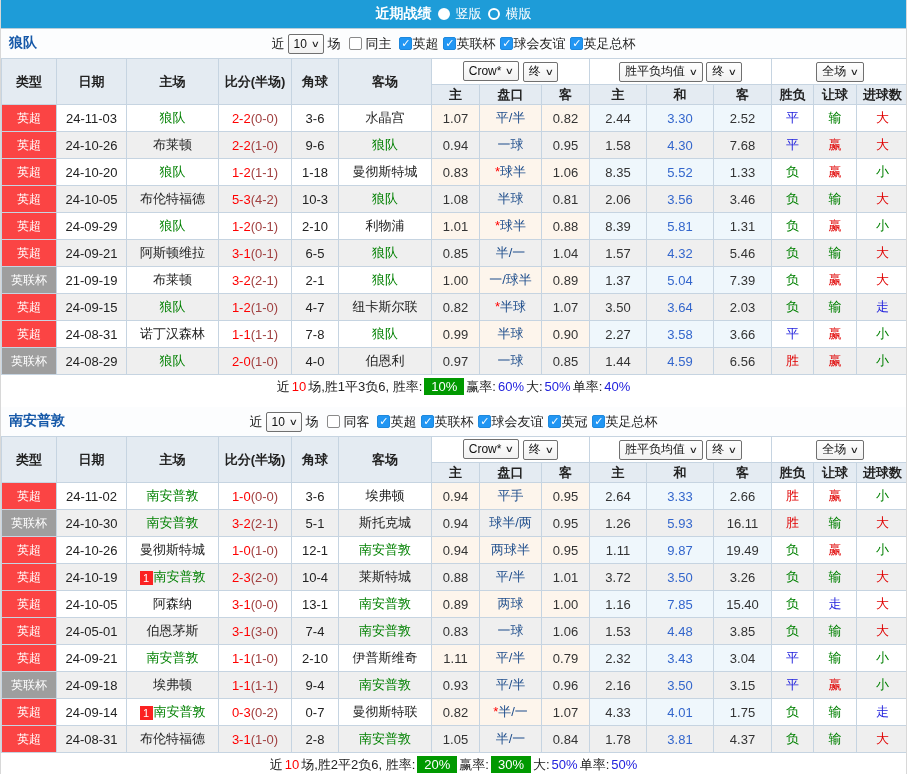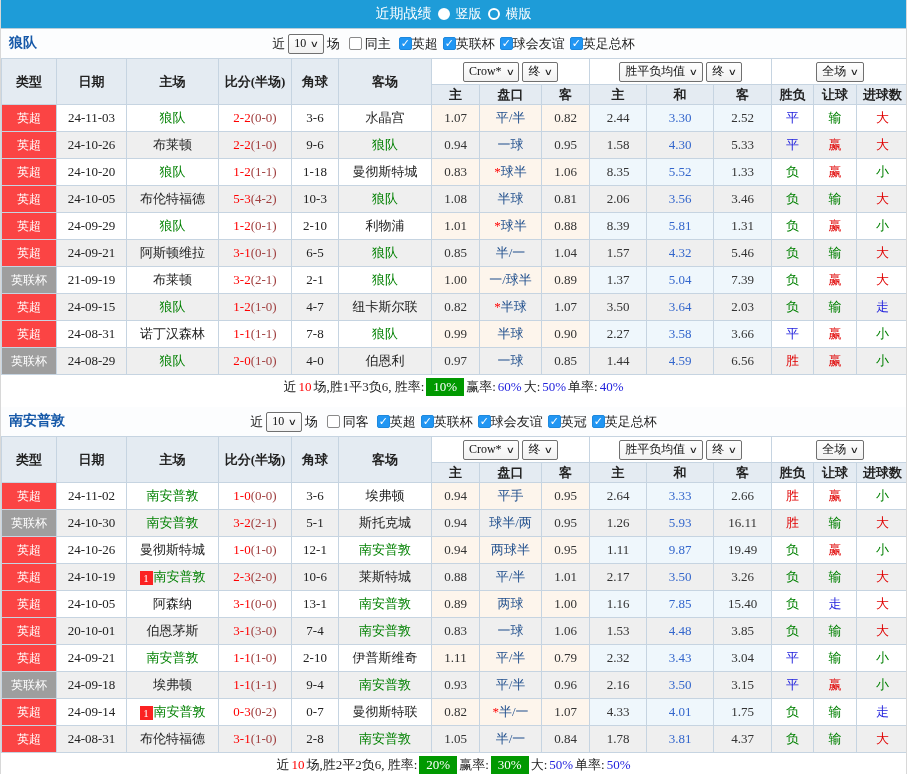--- a/index.html
+++ b/index.html
@@ -6,26 +6,26 @@
   html,body { background:#fff; }
   body {
     width:907px; font-family:"Liberation Sans","DejaVu Sans",sans-serif;
     font-size:13px; color:#222; border-left:1px solid #d8d8d8; border-right:1px solid #d8d8d8;
   }
   
   .topbar {
     height:29px; background:#1E9CD8; color:#fff; display:flex;
     align-items:center; justify-content:center; gap:6px; border-bottom:1px solid #b9cdd9;
   }
-  .topbar .title { font-weight:normal; font-size:14px; }
+  .topbar .title { font-weight:bold; font-size:14px; }
   .radio { width:12px; height:12px; border:2px solid #fff; border-radius:50%; display:inline-block; background:transparent; }
   .radio.on { background:#fff; }
   .topbar .rlabel { font-size:13px; }
   
-  .team-section { margin-bottom:9px;font-family:Liberation Serif, serif; }
+  .team-section { margin-bottom:9px; }
   .filter-row {
     position:relative; height:29px; display:flex; align-items:center; justify-content:center;
     gap:3px; background:#fcfdfe;
   }
   .team-name { position:absolute; left:8px; top:5px; font-weight:bold; font-size:14px; color:#1558A8; }
   .lbl { color:#222; }
   .sel {
     display:inline-flex; align-items:center; gap:5px; border:1px solid #707070; border-radius:2px;
     background:linear-gradient(#ffffff,#f1f1f1); padding:1px 5px; height:20px; font-size:12px; color:#111; cursor:default;
   }
@@ -196,21 +196,21 @@
     <td>24-10-26</td>
     <td><span class="team-dark">布莱顿</span></td>
     <td><span class="score-main">2-2</span><span class="score-half">(1-0)</span></td>
     <td>9-6</td>
     <td><span class="team-green">狼队</span></td>
     <td class="c-odds">0.94</td>
     <td class="c-hc"><span>一球</span></td>
     <td class="c-odds">0.95</td>
     <td class="c-avg">1.58</td>
     <td class="c-avg mid">4.30</td>
-    <td class="c-avg">5.33</td>
+    <td class="c-avg">7.68</td>
     <td class="c-blue">平</td>
     <td class="c-red">赢</td>
     <td class="c-red">大</td>
   </tr>
         <tr>
     <td class="type-red">英超</td>
     <td>24-10-20</td>
     <td><span class="team-green">狼队</span></td>
     <td><span class="score-main">1-2</span><span class="score-half">(1-1)</span></td>
     <td>1-18</td>
@@ -499,26 +499,26 @@
     <td class="c-avg">19.49</td>
     <td class="c-green">负</td>
     <td class="c-red">赢</td>
     <td class="c-green">小</td>
   </tr>
         <tr>
     <td class="type-red">英超</td>
     <td>24-10-19</td>
     <td><span class="rank-badge">1</span><span class="team-green">南安普敦</span></td>
     <td><span class="score-main">2-3</span><span class="score-half">(2-0)</span></td>
-    <td>10-6</td>
+    <td>10-4</td>
     <td><span class="team-dark">莱斯特城</span></td>
     <td class="c-odds">0.88</td>
     <td class="c-hc"><span>平/半</span></td>
     <td class="c-odds">1.01</td>
-    <td class="c-avg">2.17</td>
+    <td class="c-avg">3.72</td>
     <td class="c-avg mid">3.50</td>
     <td class="c-avg">3.26</td>
     <td class="c-green">负</td>
     <td class="c-green">输</td>
     <td class="c-red">大</td>
   </tr>
         <tr>
     <td class="type-red">英超</td>
     <td>24-10-05</td>
     <td><span class="team-dark">阿森纳</span></td>
@@ -530,21 +530,21 @@
     <td class="c-odds">1.00</td>
     <td class="c-avg">1.16</td>
     <td class="c-avg mid">7.85</td>
     <td class="c-avg">15.40</td>
     <td class="c-green">负</td>
     <td class="c-blue">走</td>
     <td class="c-red">大</td>
   </tr>
         <tr>
     <td class="type-red">英超</td>
-    <td>20-10-01</td>
+    <td>24-05-01</td>
     <td><span class="team-dark">伯恩茅斯</span></td>
     <td><span class="score-main">3-1</span><span class="score-half">(3-0)</span></td>
     <td>7-4</td>
     <td><span class="team-green">南安普敦</span></td>
     <td class="c-odds">0.83</td>
     <td class="c-hc"><span>一球</span></td>
     <td class="c-odds">1.06</td>
     <td class="c-avg">1.53</td>
     <td class="c-avg mid">4.48</td>
     <td class="c-avg">3.85</td>

